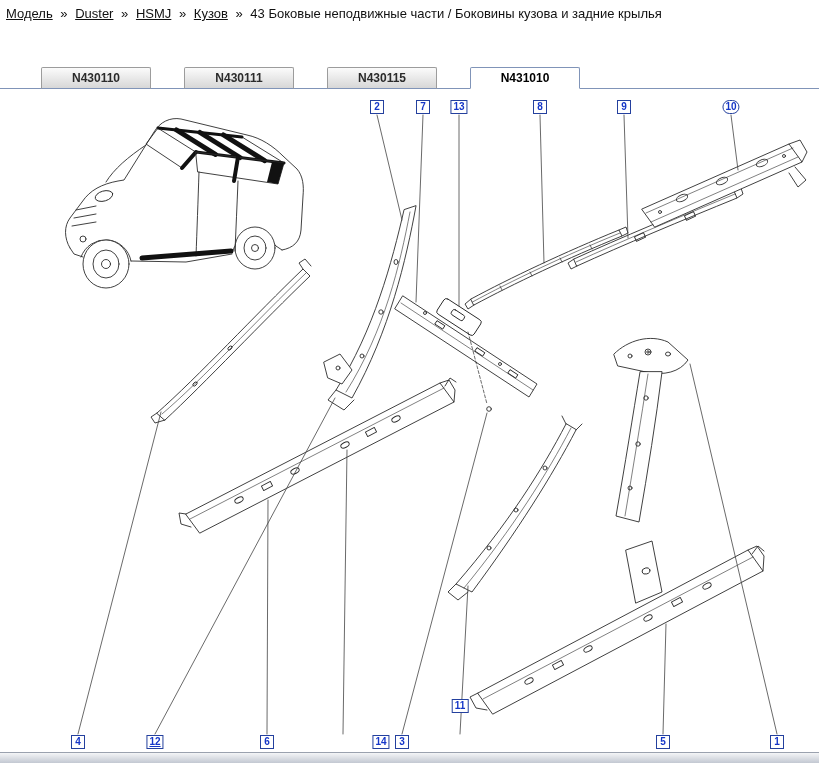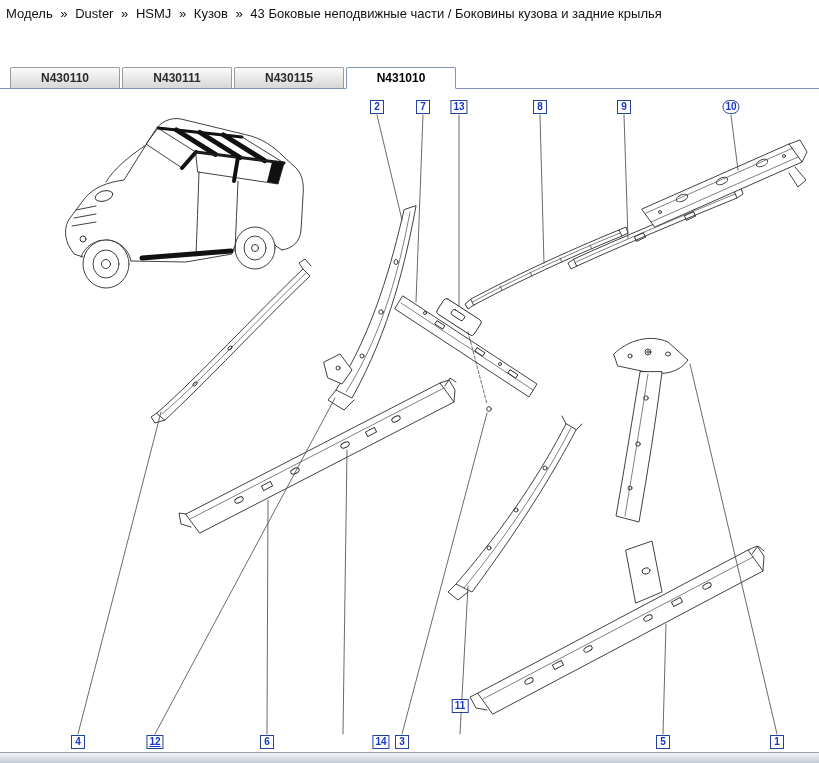--- a/index.html
+++ b/index.html
@@ -7,32 +7,32 @@
   body {
     font-family:"Liberation Sans", sans-serif;
     background:#ffffff;
     position:relative;
     overflow:hidden;
   }
   .breadcrumb {
     position:absolute; left:6px; top:6px;
     font-size:13px; color:#111; white-space:nowrap; z-index:5;
   }
-  .breadcrumb a { color:#111; cursor:pointer;margin-top:16px; }
+  .breadcrumb a { color:#111; text-decoration:underline; cursor:pointer;margin-top:16px; }
   .breadcrumb .sep { margin:0 4px; color:#111; }
   .tabbar {
     position:absolute; left:10px; top:67px;
     display:flex; gap:2px; z-index:4;
   }
   .tab {
     width:110px; height:22px; line-height:20px;
     text-align:center; font-size:12px; font-weight:bold; color:#2b2b2b;
     background:linear-gradient(#fbfbfb,#d7d7d7);
     border:1px solid #9c9c9c; border-bottom:1px solid #8094b8;
-    border-radius:2px 2px 0 0; cursor:pointer;
+    border-radius:2px 2px 0 0; cursor:pointer;margin-left:31px;
   }
   .tab.active {
     background:#ffffff; color:#000000;
     border:1px solid #8094b8; border-bottom:1px solid #ffffff;
   }
   .tab-underline {
     position:absolute; left:0; top:88px; width:819px; height:1px;
     background:#8094b8; z-index:3;
   }
   .diagram-svg { position:absolute; left:0; top:0; z-index:1; }

